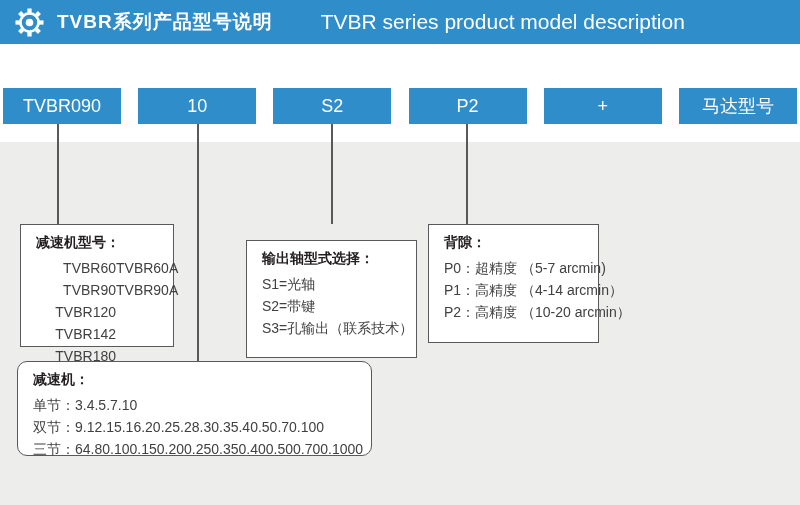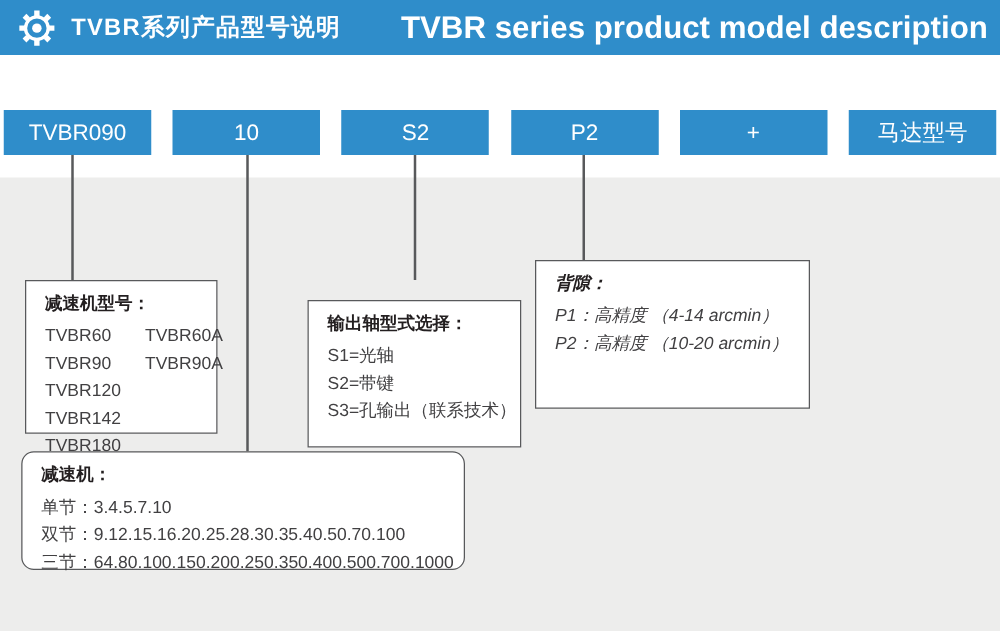--- a/index.html
+++ b/index.html
@@ -19,21 +19,21 @@
     background:var(--primary-blue,#2f8dca);
     display:flex;align-items:center;
     color:#fff;
   }
   .gear{width:33px;height:33px;margin-left:13px;flex:0 0 auto;}
   .title-zh{
     font-size:19px;font-weight:bold;margin-left:11px;letter-spacing:1px;
     white-space:nowrap;
   }
   .title-en{
-    font-size:25px;font-weight:bold;margin-left:48px;white-space:nowrap;
+    font-size:21px;font-weight:normal;margin-left:48px;white-space:nowrap;
   }
   
   .gray-panel{
     position:absolute;left:0;top:142px;width:800px;height:363px;
     background:var(--panel-gray,#ededec);
   }
   
   .seg-row{
     position:absolute;left:3px;top:88px;width:794px;height:36px;
     display:flex;justify-content:space-between;
@@ -64,23 +64,23 @@
     color:var(--text-body,#414042);
     font-size:14px;
   }
   .callout .c-title{
     font-weight:bold;color:var(--text-dark,#231f20);
     margin:0 0 5px 0;white-space:nowrap;
   }
   .callout .c-item{line-height:22px;white-space:nowrap;}
   .box-reducer-model{left:20px;top:224px;width:154px;height:123px;}
   .box-output-shaft {left:246px;top:240px;width:171px;height:118px;}
-  .box-backlash     {left:428px;top:208px;width:220px;height:119px;font-style:italic;}
+  .box-backlash     {left:428px;top:224px;width:171px;height:119px;}
   .box-reducer      {left:17px;top:361px;width:355px;height:95px;border-radius:10px;}
-  .two-col{display:grid;grid-template-columns:80px auto;}
+  .two-col{display:grid;grid-template-columns:80px auto;text-align:right;}
 </style>
 </head>
 <body>
 
 <div class="page">
 
   <div class="header">
     <svg class="gear" viewBox="0 0 40 40">
       <g stroke="#ffffff" stroke-width="5.2" fill="none">
         <line x1="20" y1="3" x2="20" y2="9"></line>
@@ -133,20 +133,21 @@
 
   <div class="callout box-output-shaft">
     <div class="c-title">输出轴型式选择：</div>
     <div class="c-item">S1=光轴</div>
     <div class="c-item">S2=带键</div>
     <div class="c-item">S3=孔输出（联系技术）</div>
   </div>
 
   <div class="callout box-backlash">
     <div class="c-title">背隙：</div>
+    <div class="c-item">P0：超精度 （5-7 arcmin)</div>
     <div class="c-item">P1：高精度 （4-14 arcmin）</div>
     <div class="c-item">P2：高精度 （10-20 arcmin）</div>
   </div>
 
   <div class="callout box-reducer">
     <div class="c-title">减速机：</div>
     <div class="c-item">单节：3.4.5.7.10</div>
     <div class="c-item">双节：9.12.15.16.20.25.28.30.35.40.50.70.100</div>
     <div class="c-item">三节：64.80.100.150.200.250.350.400.500.700.1000</div>
   </div>

